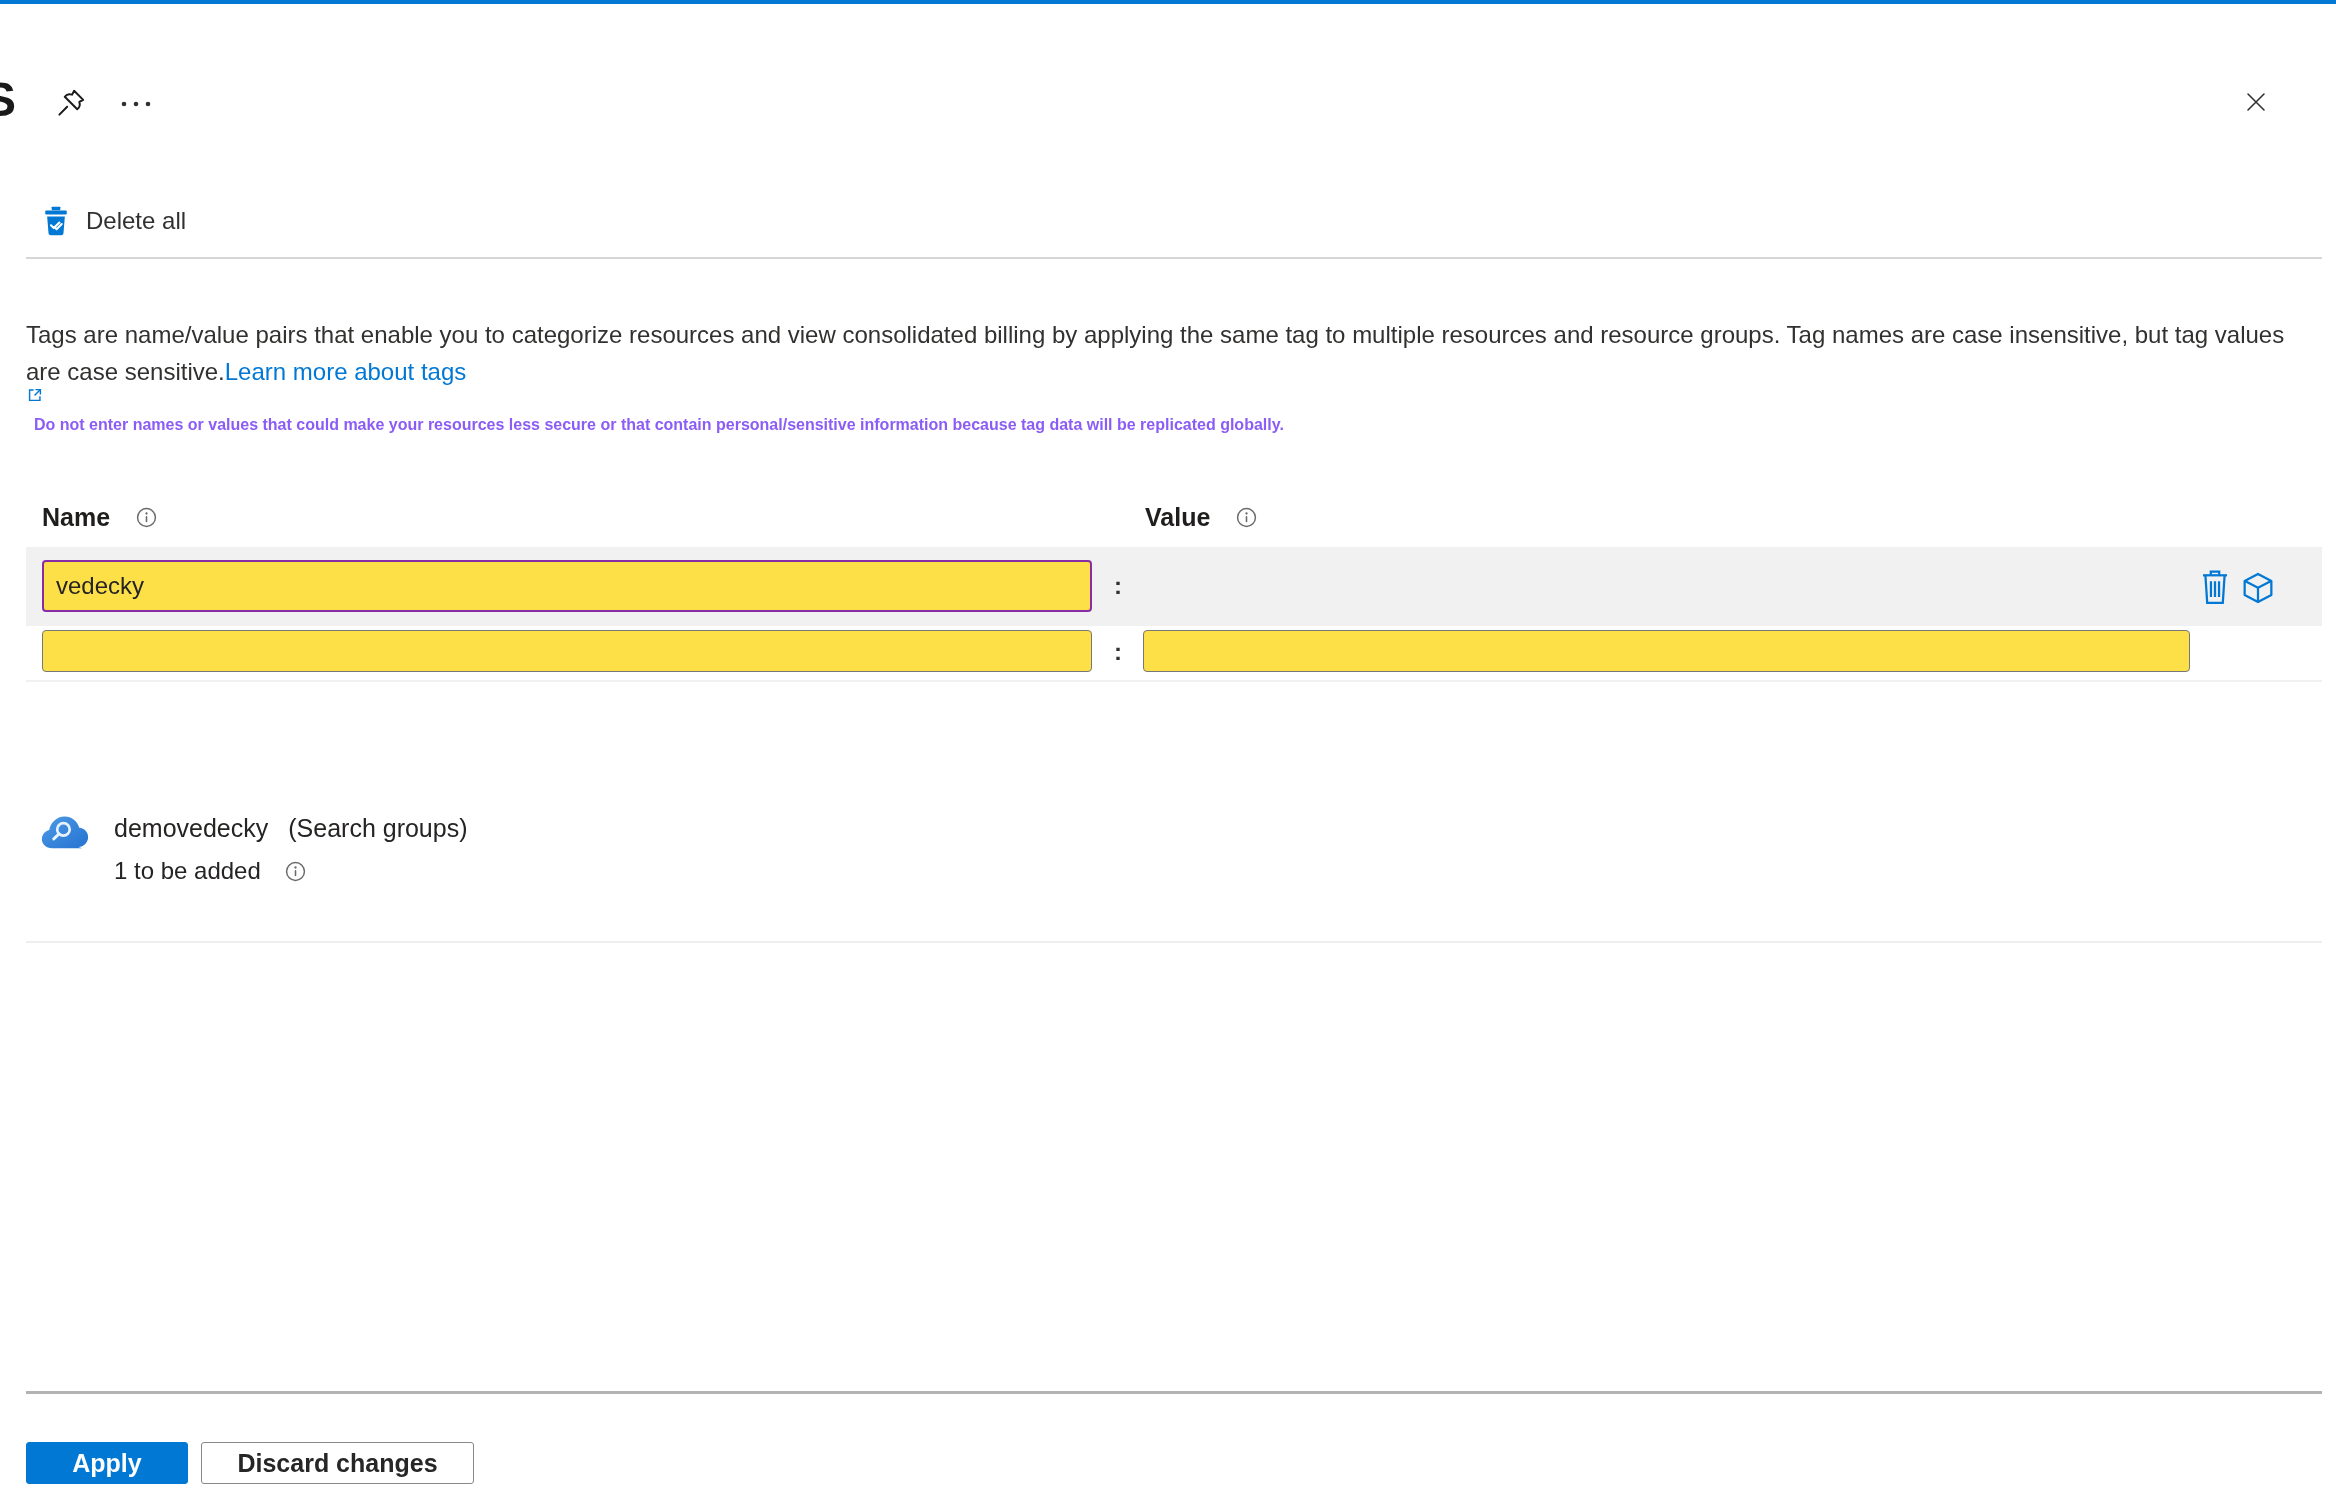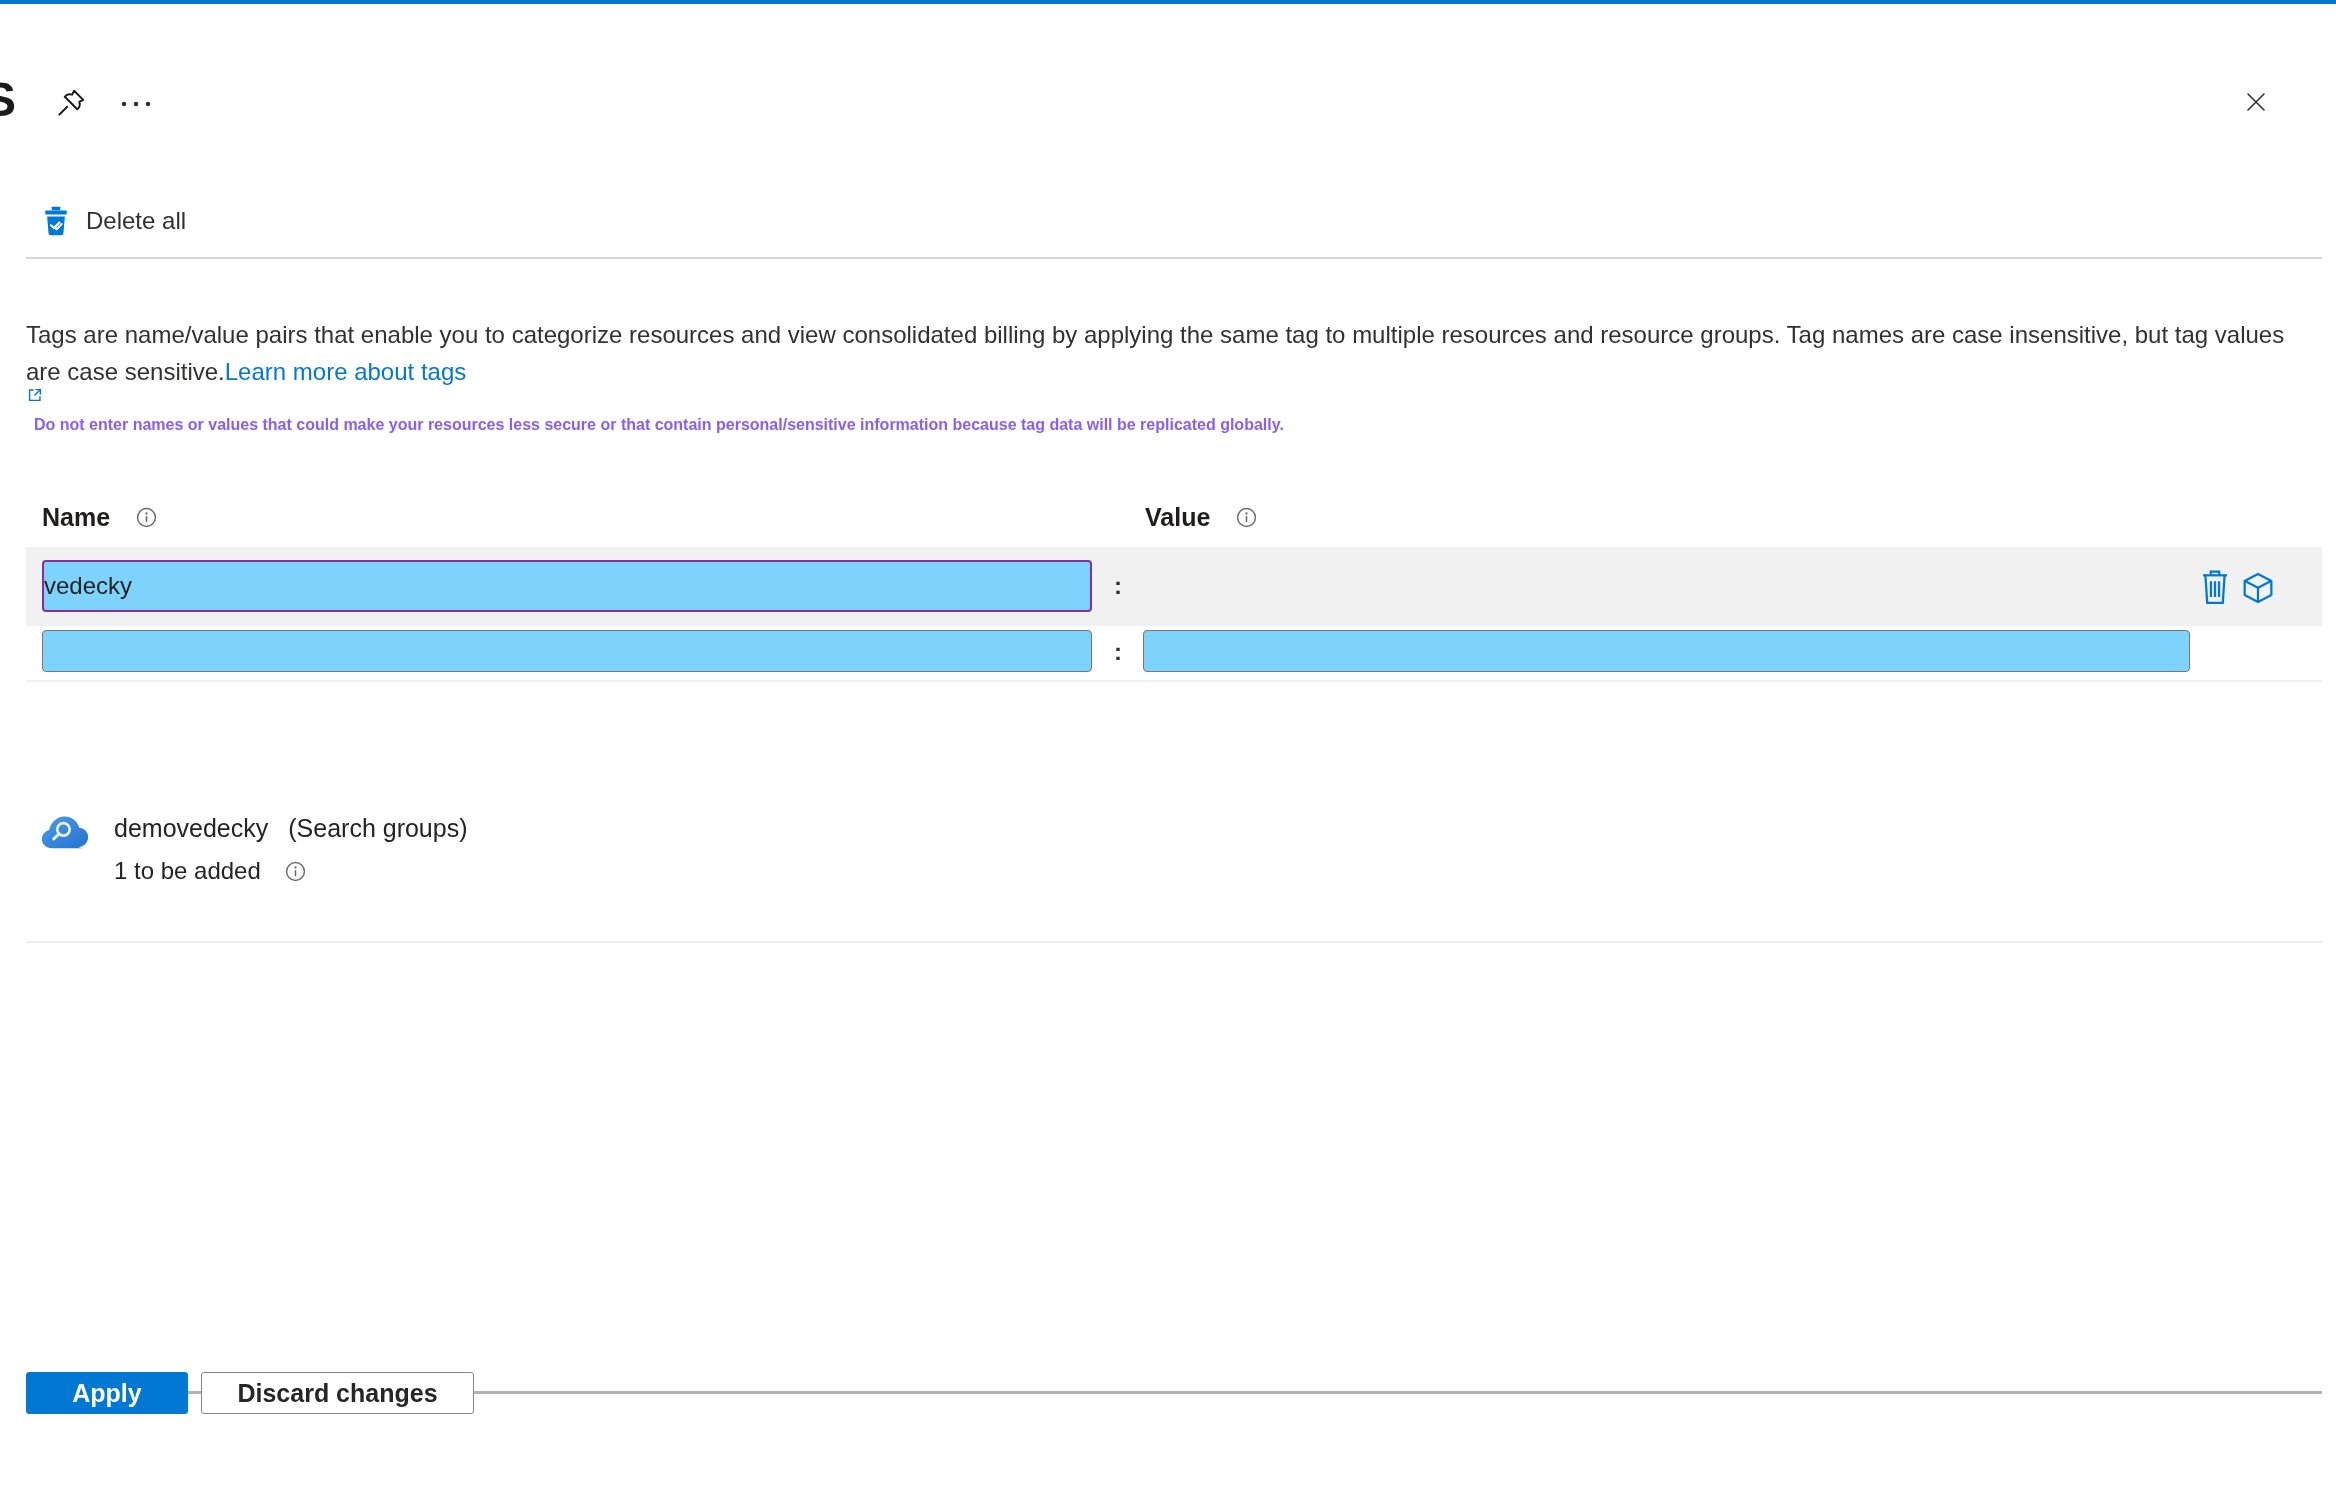--- a/index.html
+++ b/index.html
@@ -30,38 +30,38 @@
   .ext-ico { position:relative; top:-4px; margin-left:1px; }
 
   .warning { position:absolute; left:34px; top:416px; width:2292px; font-size:16px; font-weight:700; color:#8b5cf6; }
 
   .col-header { position:absolute; top:503px; display:flex; align-items:center; gap:26px;
                 font-size:25px; font-weight:700; color:#1f1e1d; }
   .name-hdr { left:42px; } .value-hdr { left:1145px; }
 
   .row-band { position:absolute; left:26px; top:547px; width:2296px; height:79px; background:#f1f1f1; }
 
-  .tag-input { position:absolute; font-size:24px; color:#252423; padding:0 0; background:#7dd3fc;
+  .tag-input { position:absolute; font-size:24px; color:#252423; padding:0 12px; background:#fde047;
                border-radius:4px; outline:none; }
   .modified { border:2px solid #8a2da5; height:52px; top:560px; }
   .plain    { border:1px solid #777777; height:42px; top:630px; }
   .n-in { left:42px; width:1050px; } .v-in { left:1143px; width:1047px; }
 
   .colon { position:absolute; left:1098px; width:40px; text-align:center; font-size:24px;
            font-weight:700; color:#323130; }
   .colon1 { top:572px; } .colon2 { top:638px; }
 
   .row-icon { position:absolute; background:none; border:none; cursor:pointer; }
   .trash-b { left:2200px; top:568px; } .cube-b { left:2240px; top:570px; }
 
   .resource { position:absolute; left:40px; top:814px; display:flex; gap:24px; }
   .res-text .line1 { font-size:25px; color:#252423; display:flex; gap:20px; }
   .res-text .line2 { margin-top:14px; font-size:24px; color:#252423; display:flex; align-items:center; gap:24px; }
 
-  .btn { position:absolute; top:1372px; height:42px; font-size:25px; font-weight:600;
+  .btn { position:absolute; top:1442px; height:42px; font-size:25px; font-weight:600;
          border-radius:3px; cursor:pointer; display:flex; align-items:center; justify-content:center; }
   .apply { left:26px; width:162px; background:#0078d4; color:#fff; border:1px solid #0078d4; }
   .discard { left:201px; width:273px; background:#fff; color:#262626; border:1px solid #8a8886; }
 
   svg { display:block; }
 </style>
 </head>
 <body>
 
 <div class="page">

